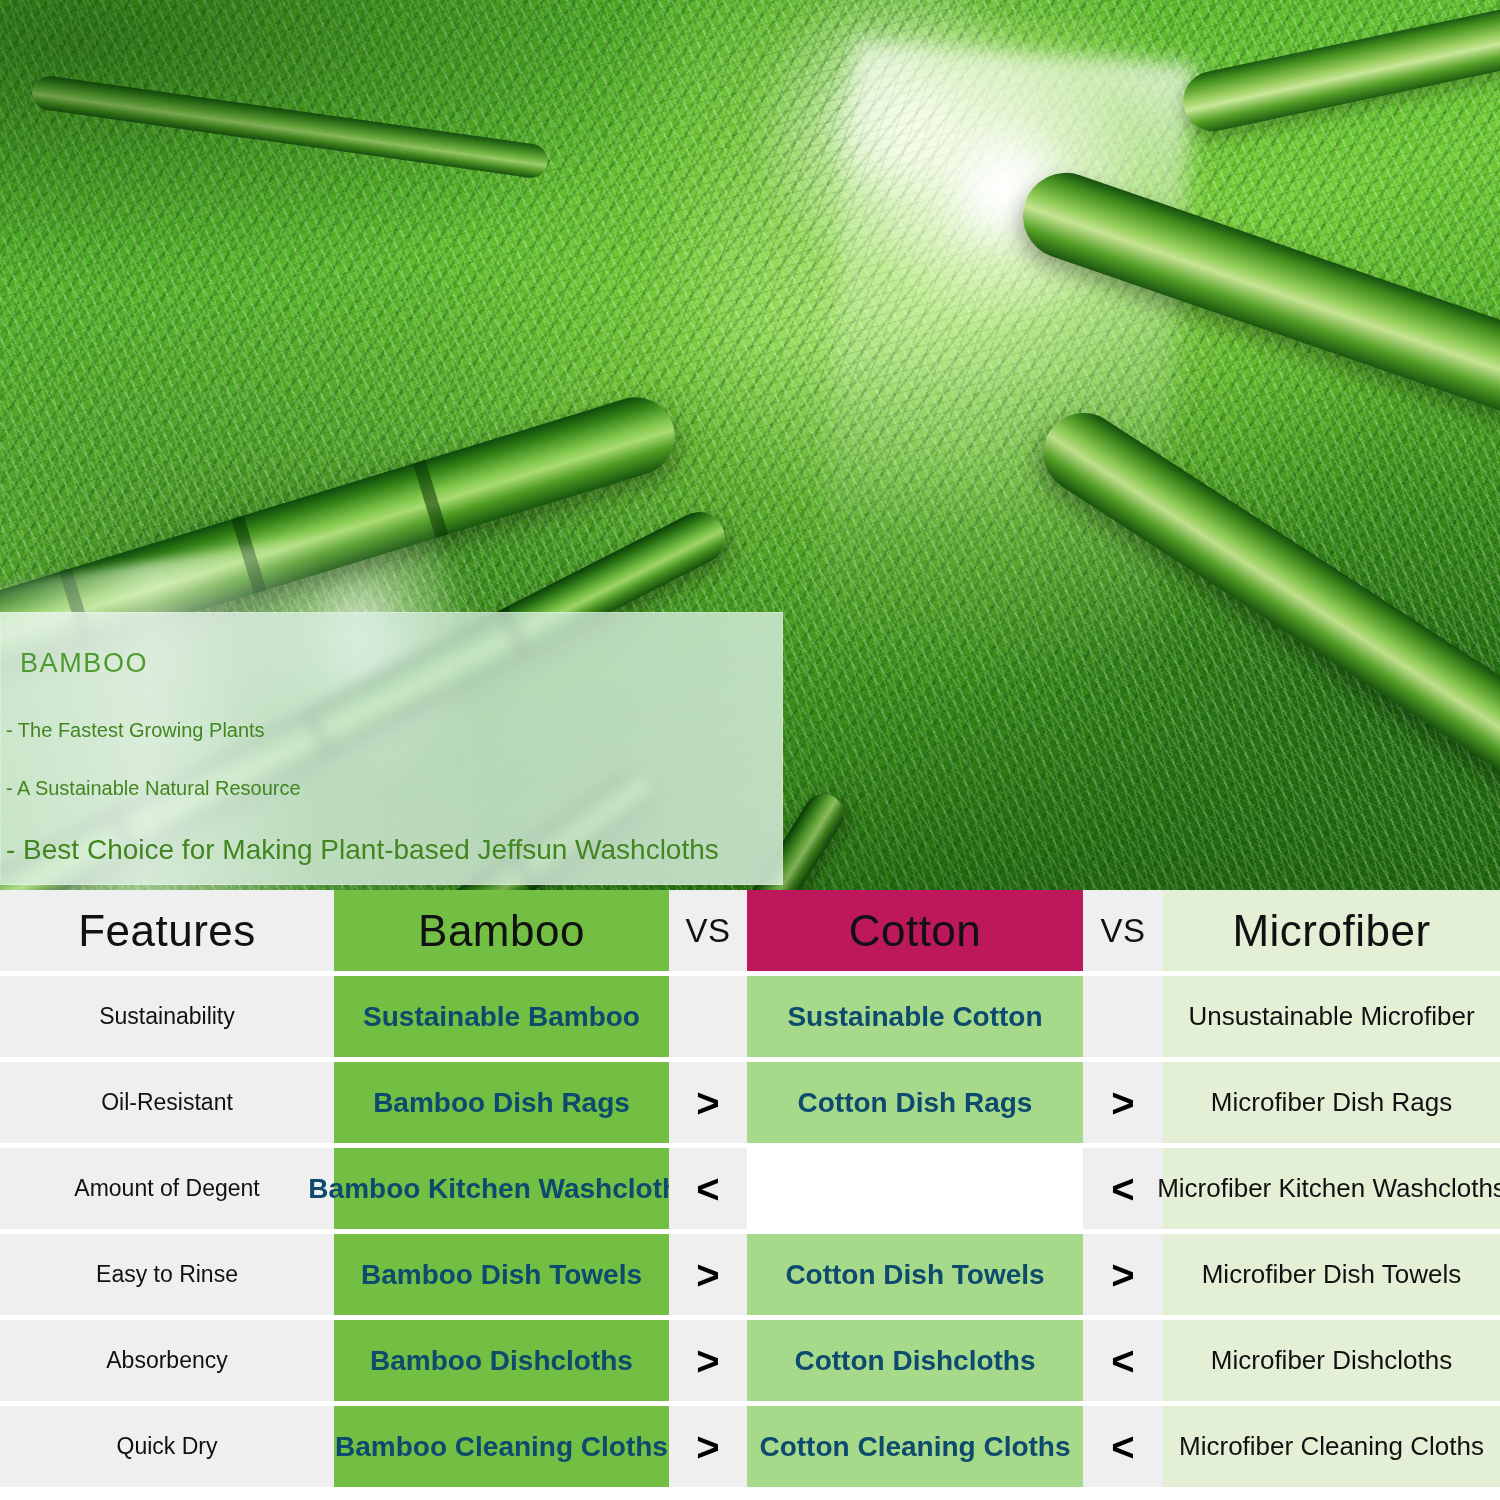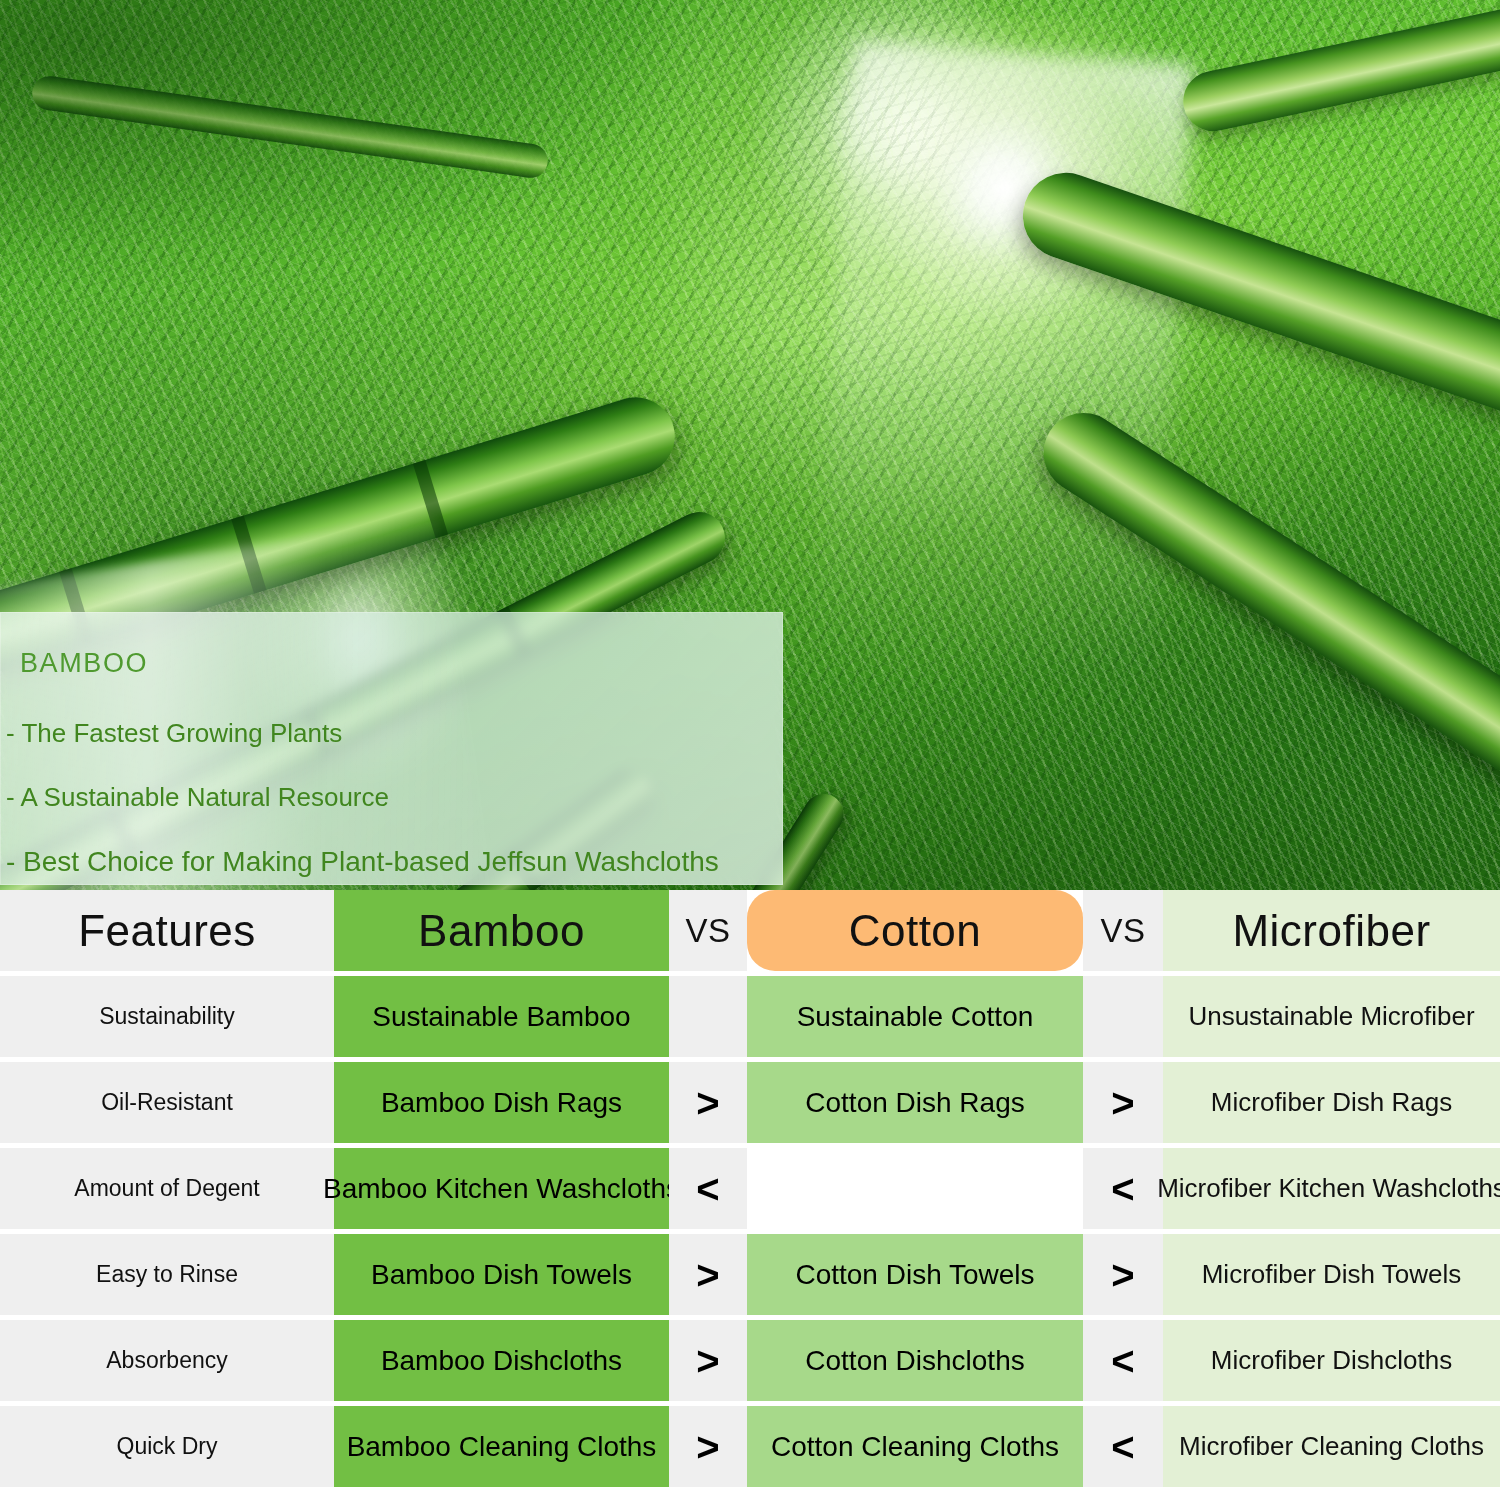--- a/index.html
+++ b/index.html
@@ -103,51 +103,51 @@
     background:linear-gradient(100deg, rgba(255,255,255,0.0) 0%, rgba(255,255,255,0.48) 42%, rgba(255,255,255,0.12) 70%, rgba(255,255,255,0) 100%);
     transform:rotate(-9deg);filter:blur(5px);
   }
   .ov-title{
     position:absolute;left:20px;top:36px;
     font-size:27px;color:#4f9a2f;letter-spacing:1.6px;
     font-family:"Liberation Sans", sans-serif;
   }
   .ov-list{position:absolute;left:2px;top:108px;width:778px;}
   .ov-item{
-    font-size:26px;color:#41861f;line-height:1.0;margin-bottom:38px;
+    font-size:20px;color:#41861f;line-height:1.0;margin-bottom:38px;
     padding-left:4px;white-space:nowrap;
   }
   .ov-item:last-child{margin-bottom:11px;font-size:28px;}
 
   
   .table{position:absolute;left:0;top:890px;width:1500px;height:610px;background:#ffffff;}
   .trow{position:relative;width:1500px;height:81px;margin-bottom:5px;}
   .cell{position:absolute;top:0;height:81px;display:flex;align-items:center;justify-content:center;
         text-align:center;box-sizing:border-box;}
   .c-feature{left:0;width:334px;background:#efefef;}
   .c-bamboo{left:334px;width:335px;}
   .c-vs1{left:669px;width:78px;background:#efefef;}
   .c-cotton{left:747px;width:336px;}
   .c-vs2{left:1083px;width:80px;background:#efefef;}
   .c-micro{left:1163px;width:337px;}
 
   .head .c-feature{background:#efefef;}
   .head .c-bamboo{background:#72BF44;}
   .head .c-vs1{background:#efefef;}
-  .head .c-cotton{background:#fdba74;border-radius:28px;}
+  .head .c-cotton{background:#be185d;}
   .head .c-vs2{background:#efefef;}
   .head .c-micro{background:#E3F0D5;}
 
   .body .c-bamboo{background:#72BF44;}
   .body .c-cotton{background:#A7D98A;}
   .body .c-micro{background:#E3F0D5;}
 
   .h-text{font-size:44px;color:#111;font-weight:400;letter-spacing:.5px;}
   .h-vs{font-size:33px;color:#111;font-weight:400;letter-spacing:.5px;}
-  .d-text{font-size:28px;color:#000000;font-weight:400;white-space:nowrap;}
+  .d-text{font-size:28px;color:#0c4a6e;font-weight:700;white-space:nowrap;}
   .d-feature{font-size:23px;color:#111;}
   .d-micro{font-size:26px;color:#111;white-space:nowrap;}
   .op{font-size:40px;color:#000;font-weight:700;line-height:1;}
   .op.empty{visibility:hidden;}
 </style>
 </head>
 <body>
 
 <div class="page">
 

